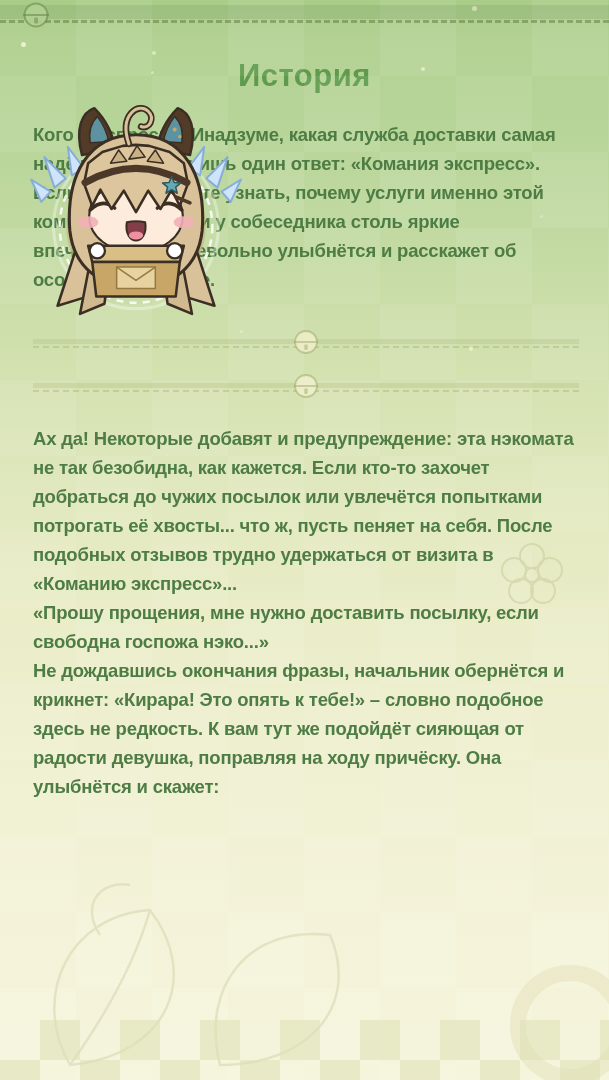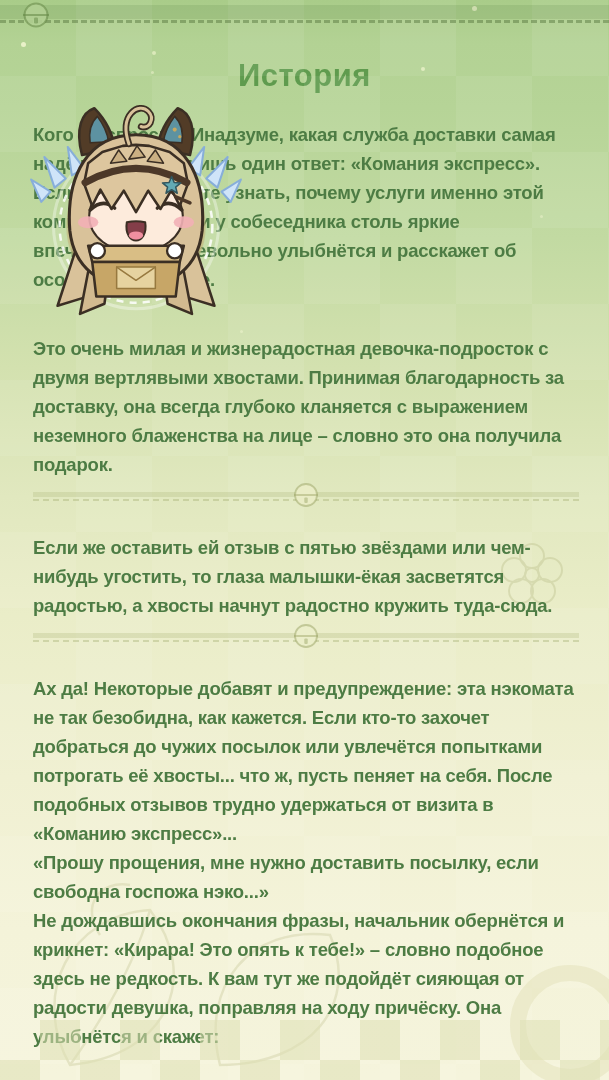--- a/index.html
+++ b/index.html
@@ -180,33 +180,31 @@
             <path d="M86,168 L105,181 L124,168" fill="none" stroke="#97793f" stroke-width="1.5"></path>
 
             <circle cx="67" cy="152" r="7.5" fill="#ffffff" stroke-width="2.2"></circle>
             <circle cx="143" cy="152" r="7.5" fill="#ffffff" stroke-width="2.2"></circle>
           </g>
         </svg>
       </div>
       <p class="story">Кого ни спроси в Инадзуме, какая служба доставки самая надёжная, – получишь один ответ: «Комания экспресс». Если же вы захотите узнать, почему услуги именно этой компании оставили у собеседника столь яркие впечатления, он невольно улыбнётся и расскажет об особенном курьере.</p>
     </section>
 
-    <p class="story p2">Это очень милая и жизнерадостная девочка-подросток с двумя вертлявыми хвостами. Принимая благодарность за доставку, она всегда глубоко кланяется с выражением неземного блаженства на лице – словно это она получила подарок.</p>
 
     <div class="divider">
       <div class="bar"></div>
         <div class="dash"></div>
       <svg width="30" height="30" viewBox="0 0 30 30">
         <circle cx="15" cy="14" r="11" fill="#e9ecc5" stroke="rgba(160,170,110,0.55)" stroke-width="1.8"></circle>
         <line x1="3" y1="14" x2="27" y2="14" stroke="rgba(160,170,110,0.55)" stroke-width="1.8"></line>
         <rect x="13.3" y="16.5" width="3.4" height="5.5" rx="1" fill="rgba(160,170,110,0.5)"></rect>
       </svg>
     </div>
 
-    <p class="story">Если же оставить ей отзыв с пятью звёздами или чем-нибудь угостить, то глаза малышки-ёкая засветятся радостью, а хвосты начнут радостно кружить туда-сюда.</p>
 
     <div class="divider">
       <div class="bar"></div>
         <div class="dash"></div>
       <svg width="30" height="30" viewBox="0 0 30 30">
         <circle cx="15" cy="14" r="11" fill="#ebeec9" stroke="rgba(160,170,110,0.55)" stroke-width="1.8"></circle>
         <line x1="3" y1="14" x2="27" y2="14" stroke="rgba(160,170,110,0.55)" stroke-width="1.8"></line>
         <rect x="13.3" y="16.5" width="3.4" height="5.5" rx="1" fill="rgba(160,170,110,0.5)"></rect>
       </svg>
     </div>

